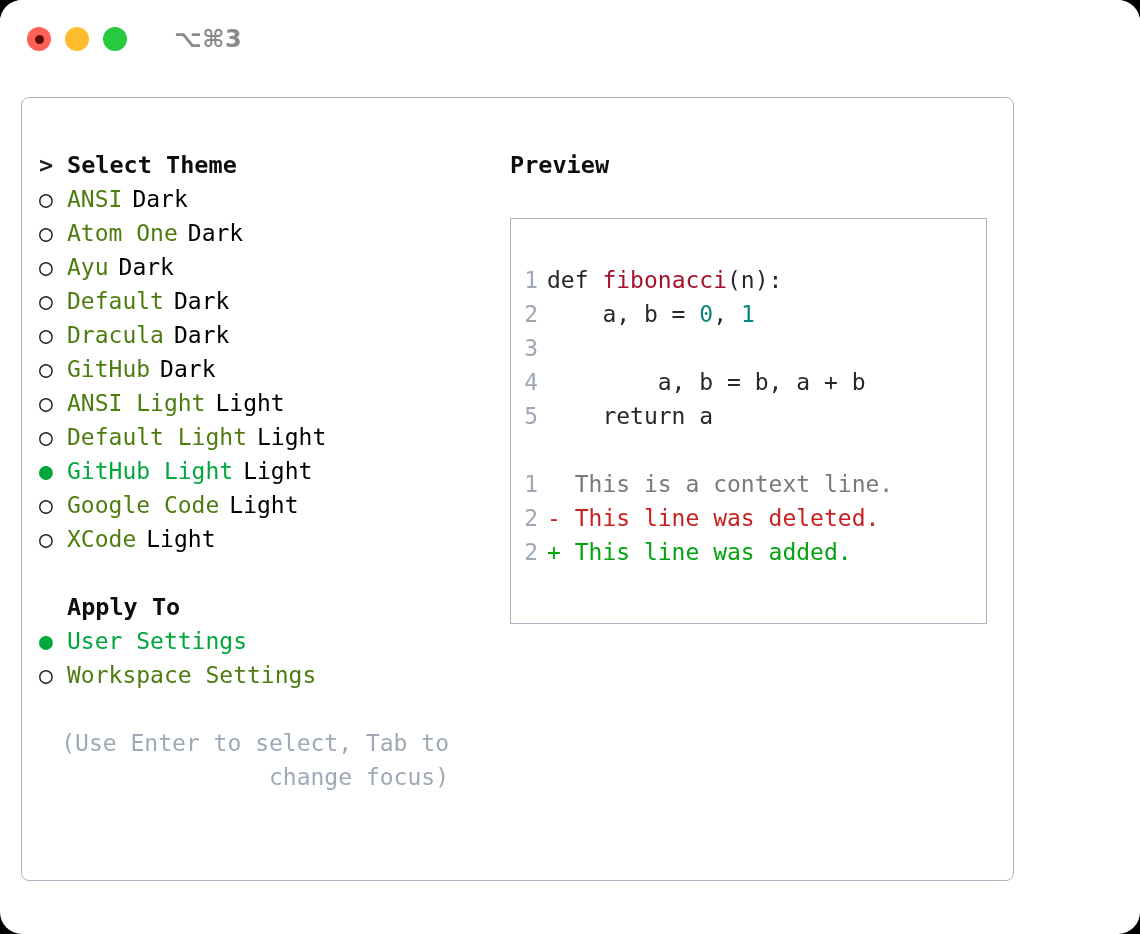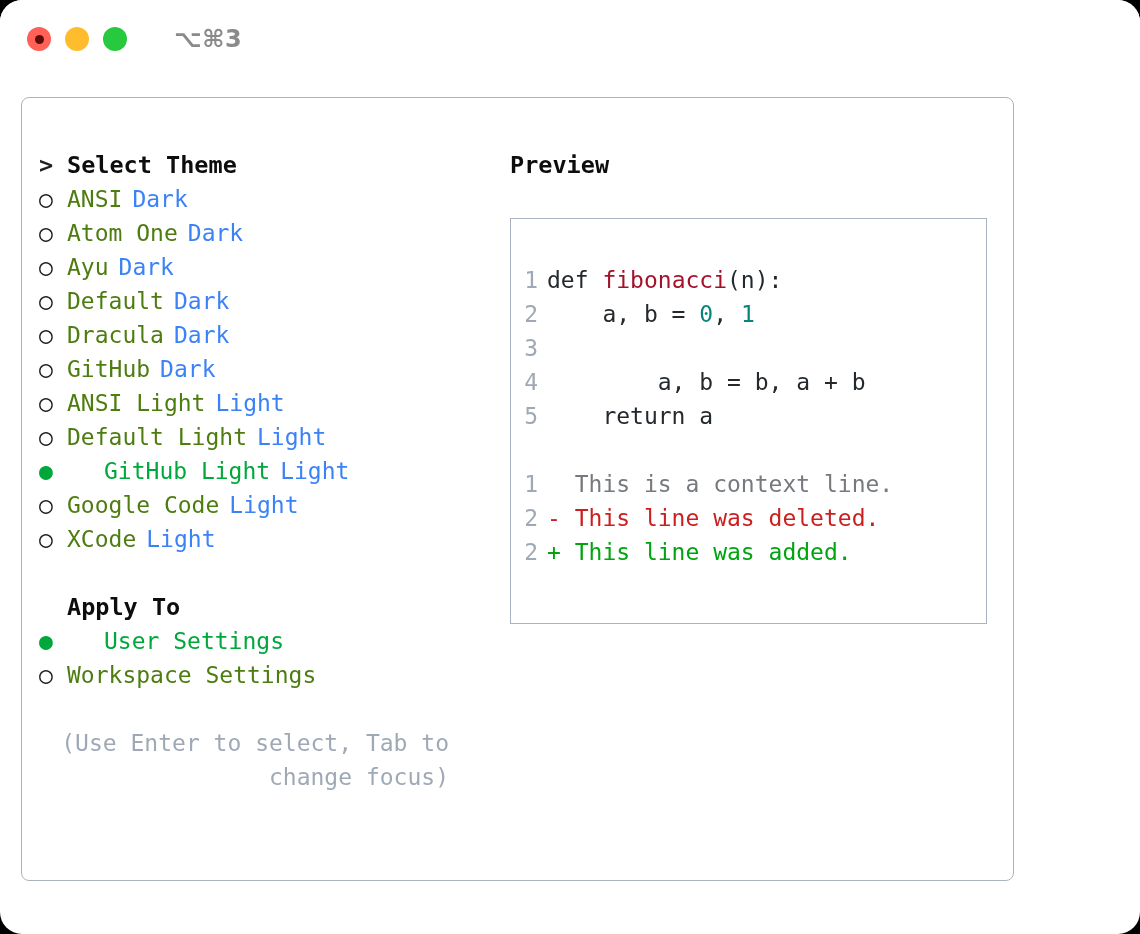--- a/index.html
+++ b/index.html
@@ -112,24 +112,24 @@
   .marker {
     display: inline-block;
     width: 28px;
     text-align: left;
     color: #1d1f21;
   }
   .marker.selected { color: #00a83c; }
   .marker.blank { color: transparent; }
 
   .item-label { color: #4d7c0f; }
-  .item-label.selected { color: #00a83c; margin-left: 37px; }
+  .item-label.selected { color: #00a83c; }
 
   .tag {
-    color: #3b82f6;
+    color: #000000;
     margin-left: 10px;
   }
 
   .spacer-row { height: 34px; }
 
   #hint {
     margin-top: 34px;
     font-size: 23px;
     line-height: 34px;
     color: #9fa9b6;

